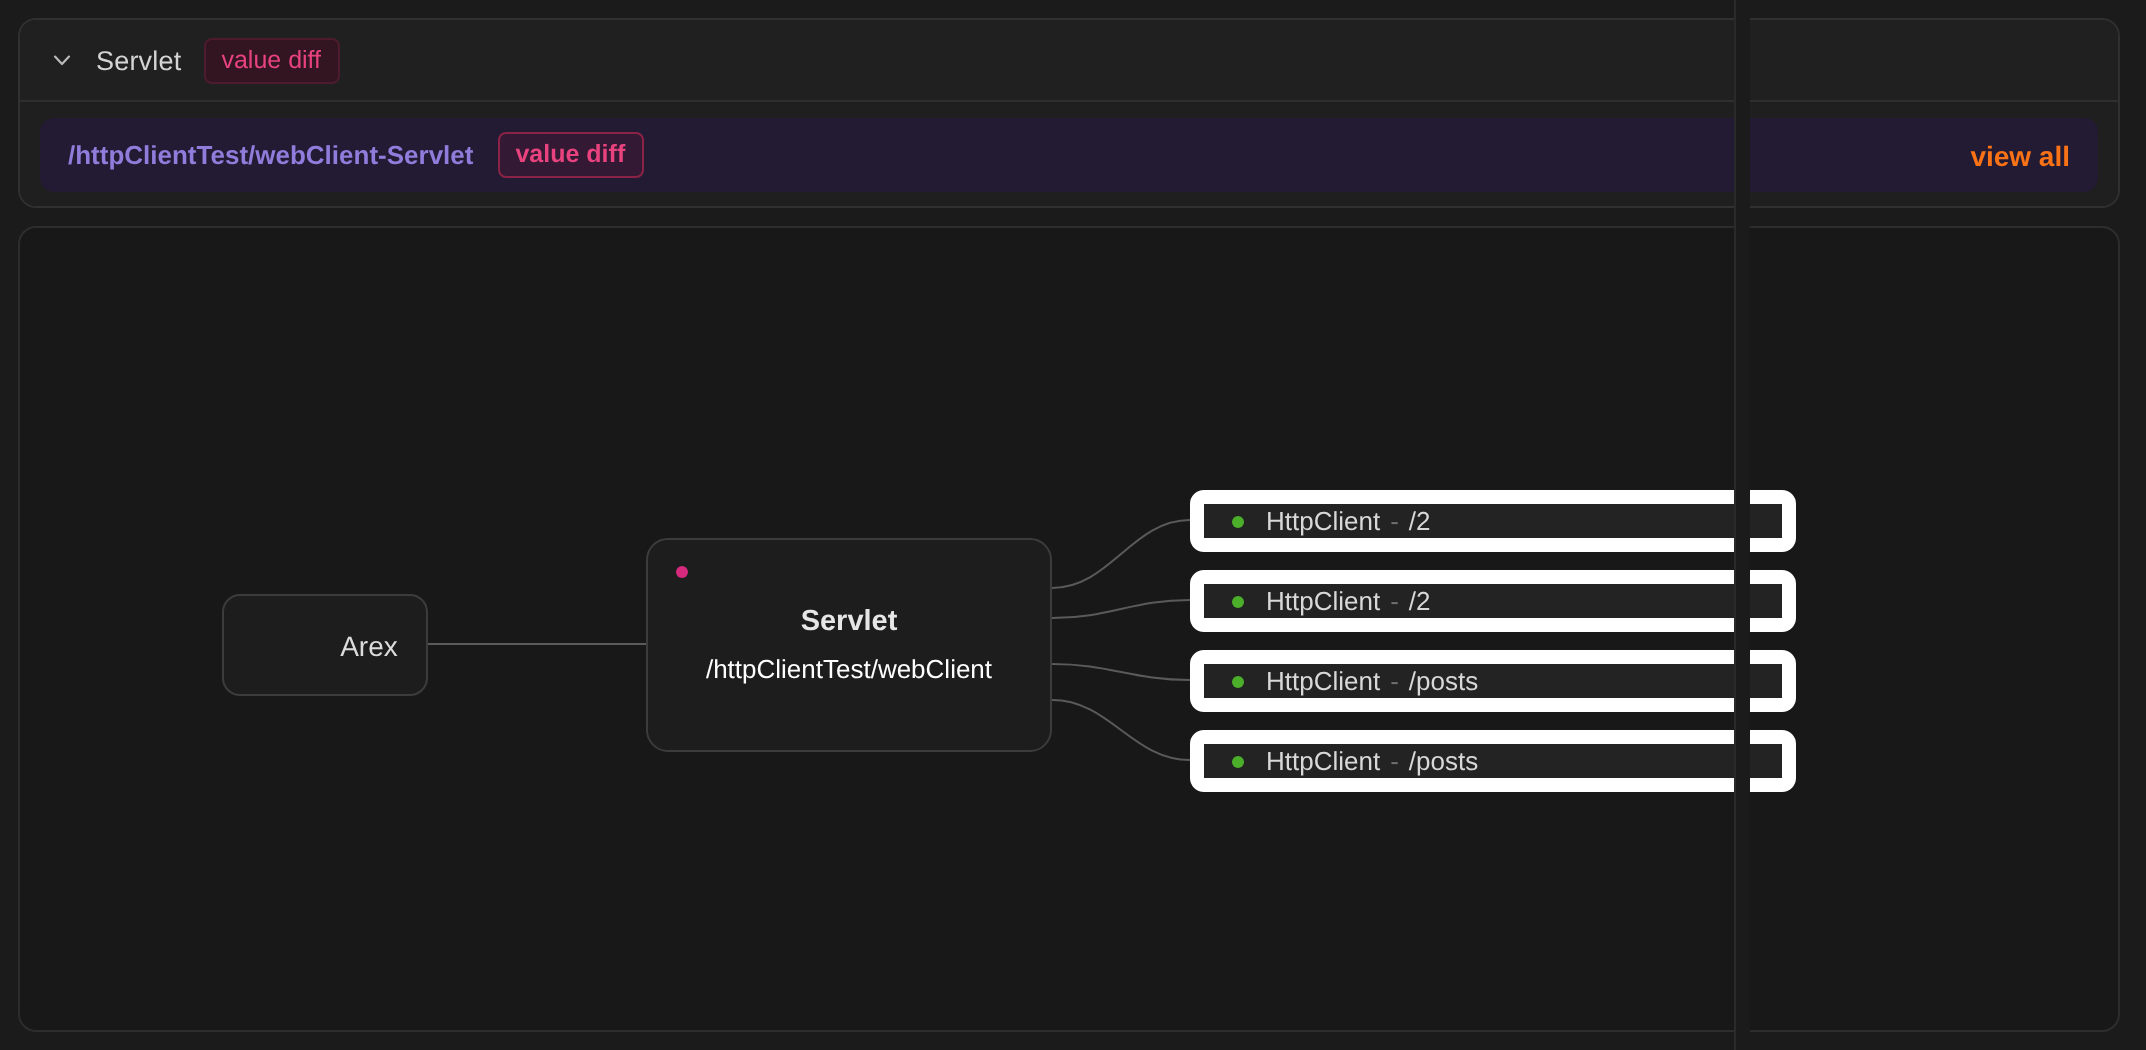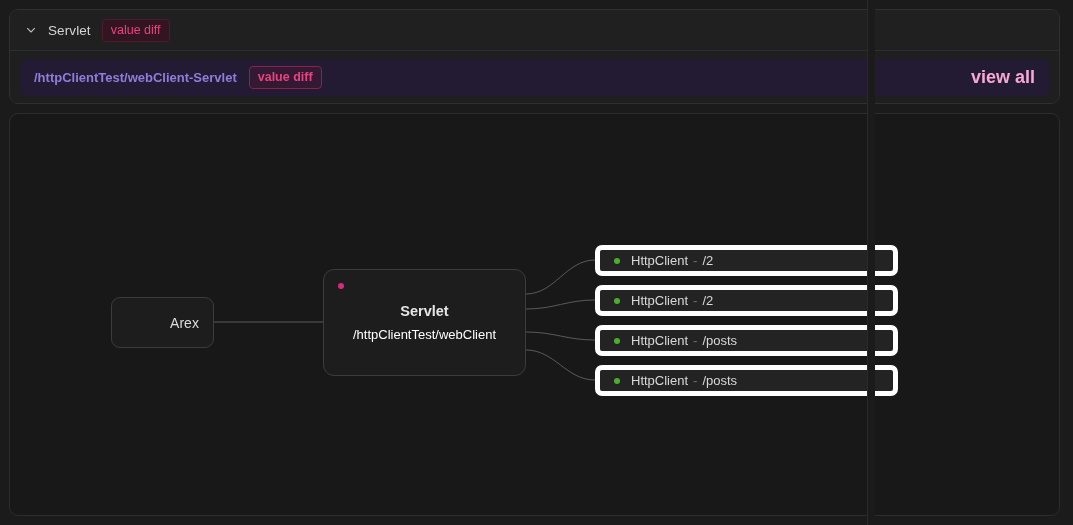--- a/index.html
+++ b/index.html
@@ -113,22 +113,22 @@
     background: rgba(145, 20, 55, 0.16);
     border: 1px solid #8a2346;
     color: #e8437e;
     font-size: 12.5px;
     line-height: 1;
     white-space: nowrap;
   }
 
   .view-all {
     margin-left: auto;
-    color: #f9a8d4;
-    font-size: 18px;
+    color: #f97316;
+    font-size: 14px;
     white-space: nowrap;
     cursor: pointer;
     text-decoration: none;
   }
 
   
   .graph-panel {
     position: absolute;
     left: 9px;
     top: 113px;
@@ -213,21 +213,21 @@
   .node-client {
     left: 585px;
     width: 303px;
     height: 31px;
     border-radius: 7px;
     display: flex;
     align-items: center;
     padding: 0 14px;
     box-sizing: border-box;
     background: #232323;
-    border: 5px solid #ffffff;
+    border: 7px solid #ffffff;
   }
   .client-dot {
     width: 6px;
     height: 6px;
     border-radius: 50%;
     background: #4caf29;
     margin-right: 11px;
     flex: 0 0 auto;
   }
   .client-name {

